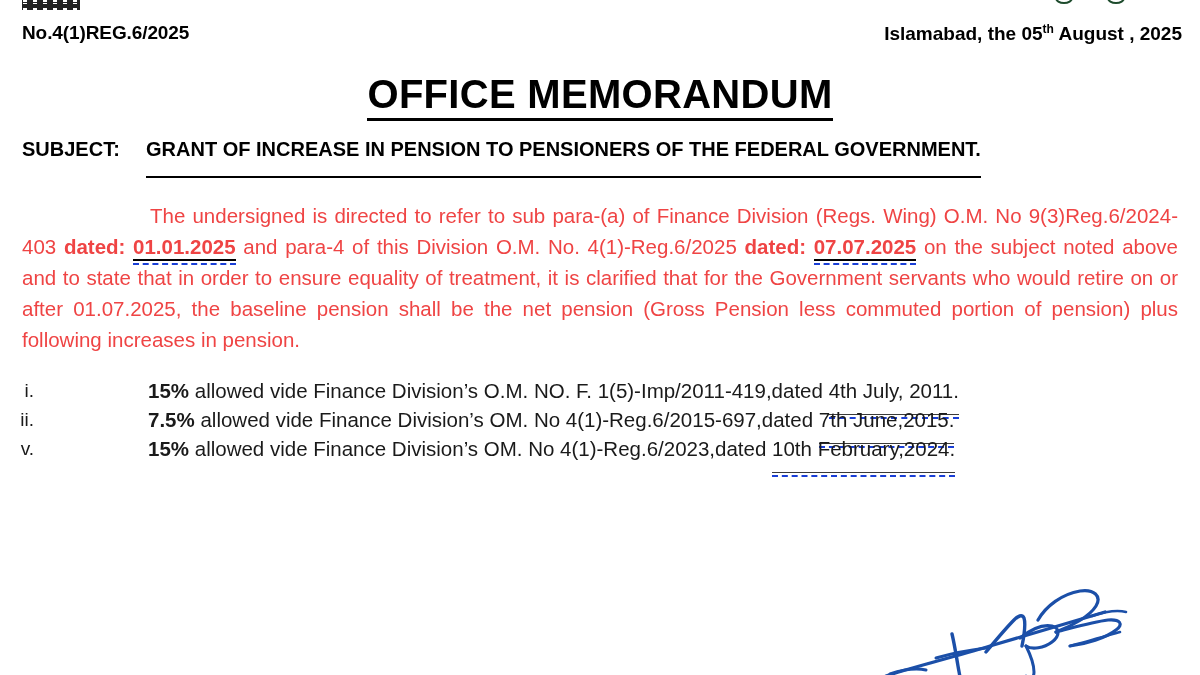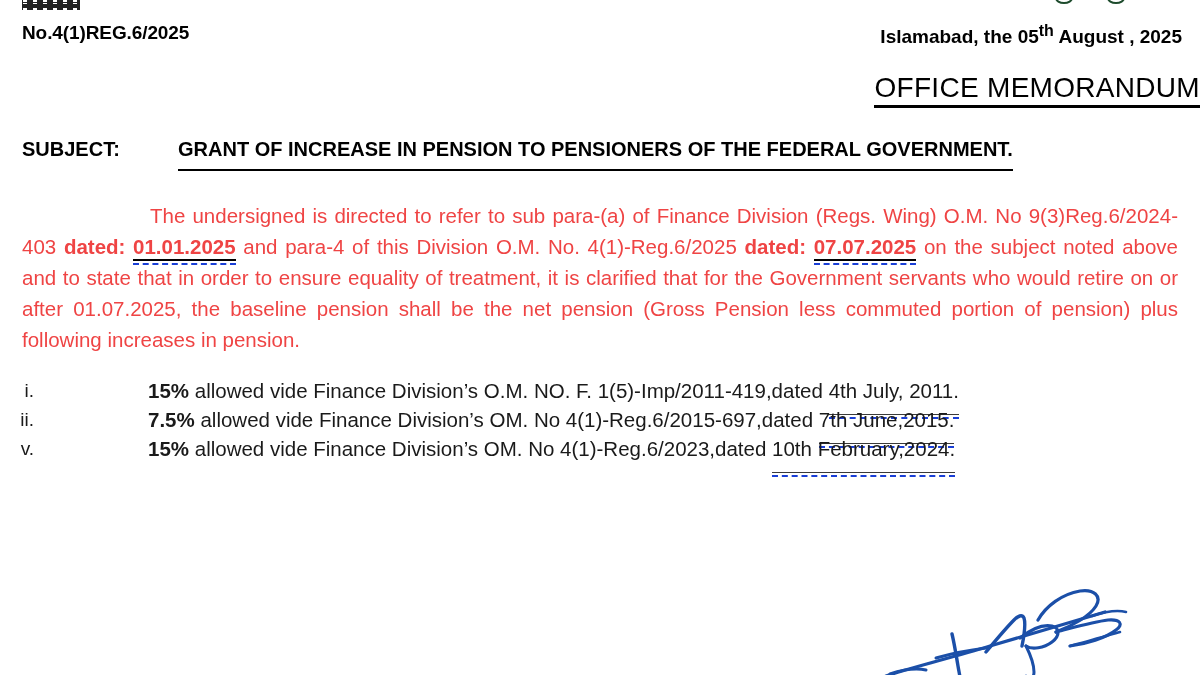--- a/index.html
+++ b/index.html
@@ -74,56 +74,55 @@
 
   .place-date {
     position: absolute;
     right: 18px;
     top: 22px;
     font-size: 19px;
     font-weight: bold;
     white-space: nowrap;
   }
   .place-date sup {
-    font-size: 16px;
+    font-size: 12px;
     vertical-align: super;
     font-weight: bold;
   }
 
   
   .doc-title {
     position: absolute;
     top: 72px;
     left: 0;
     width: 1200px;
-    text-align: right;
-    font-size: 28px;
-    font-weight: normal;
+    text-align: center;
+    font-size: 40px;
+    font-weight: bold;
     letter-spacing: 0.3px;
   }
   .doc-title span {
     border-bottom: 3px solid #000;
     padding-bottom: 2px;
   }
 
   
   .subject-row {
     position: absolute;
     top: 138px;
     left: 22px;
     width: 1160px;
     font-size: 20px;
     font-weight: bold;
     white-space: nowrap;
   }
   .subject-label { display: inline-block; width: 124px; }
   .subject-text {
     border-bottom: 2px solid #000;
-    padding-bottom: 9px;
-    margin-left: 32px;
+    padding-bottom: 16px;
   }
 
   
   .body-para {
     position: absolute;
     top: 200px;
     left: 22px;
     width: 1156px;
     font-size: 20.5px;
     line-height: 31px;

